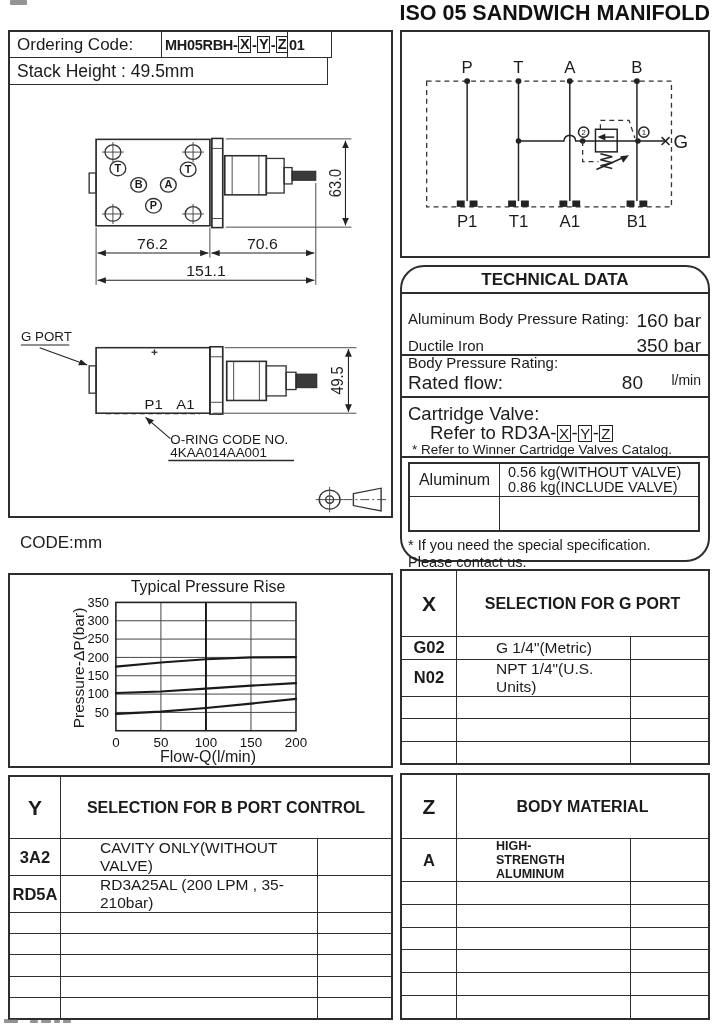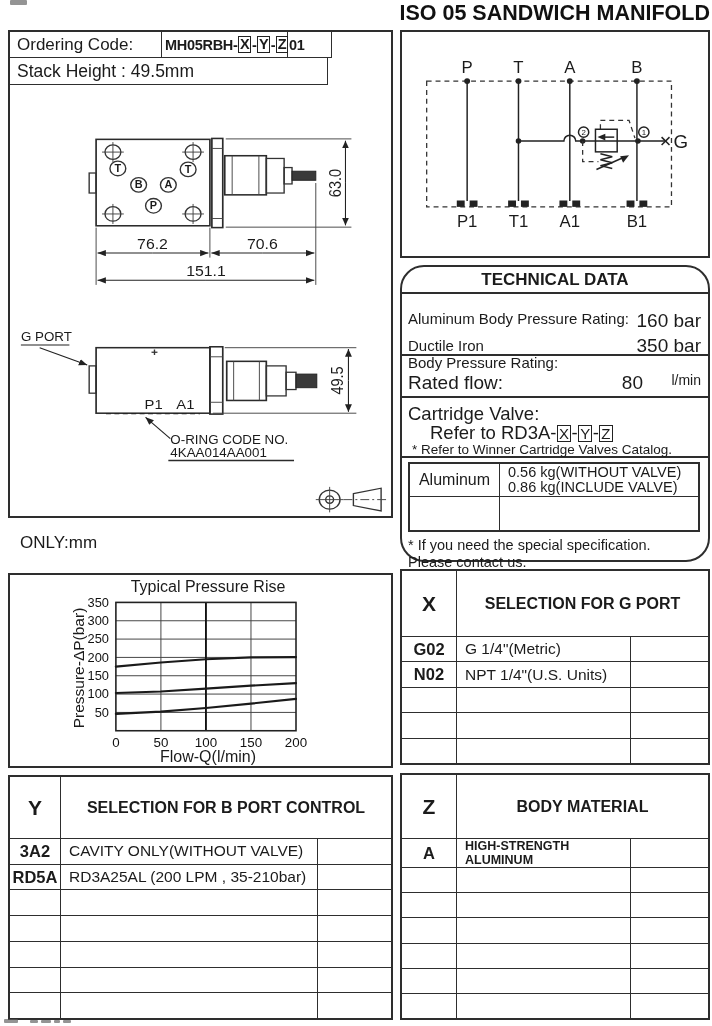--- a/index.html
+++ b/index.html
@@ -93,21 +93,21 @@
   .sel-table{display:flex;flex-direction:column;height:100%;}
   .sel-header{display:flex;border-bottom:1.8px solid #2e2e2e;}
   #panel-selx .sel-header{height:66px;}
   #panel-sely .sel-header{height:62px;}
   #panel-selz .sel-header{height:64px;}
   .sel-code-h{width:55px;border-right:1.8px solid #2e2e2e;display:flex;align-items:center;
               justify-content:center;font-size:21px;font-weight:bold;}
   #panel-sely .sel-code-h{width:51px;}
   .sel-title-h{flex:1;display:flex;align-items:center;justify-content:center;
                font-size:16px;font-weight:bold;}
-  .sel-row{flex:1;display:flex;border-bottom:1.6px solid #2e2e2e;}
+  .sel-row{flex:1;display:flex;border-bottom:1.6px solid #2e2e2e;gap:31px;}
   .sel-row:last-child{border-bottom:none;}
   .sel-code{width:55px;border-right:1.6px solid #2e2e2e;display:flex;align-items:center;
             justify-content:center;font-size:16.5px;font-weight:bold;}
   #panel-sely .sel-code{width:51px;}
   .sel-desc{flex:1;display:flex;align-items:center;padding-left:8px;font-size:15.5px;}
   #panel-selz .sel-desc{font-weight:bold;font-size:12.5px;}
   .sel-extra{width:78px;border-left:1.6px solid #2e2e2e;}
   #panel-sely .sel-extra{width:74px;}
   
   .artifact{position:absolute;background:#5a5a5a;opacity:0.65;border-radius:1px;}
@@ -243,21 +243,21 @@
       <g>
         <circle class="ln" cx="323" cy="514" r="10.5"></circle>
         <circle class="ln" cx="323" cy="514" r="4"></circle>
         <line class="lnthin" x1="309" y1="514" x2="337" y2="514"></line>
         <line class="lnthin" x1="323" y1="500" x2="323" y2="528"></line>
         <polygon class="ln" points="347,507.5 375,501.5 375,526.5 347,520.5"></polygon>
         <line class="lnthin dashdot" x1="337" y1="514" x2="381" y2="514"></line>
       </g>
     </svg>
 
-    <div class="unit-label">ONLY:mm</div>
+    <div class="unit-label">CODE:mm</div>
   </div>
 
   <div class="panel" id="panel-circuit">
     <svg class="dwg" viewBox="0 0 310 228" preserveAspectRatio="none">
 
       <text class="cir-text" x="66" y="42">P</text>
       <text class="cir-text" x="118" y="42">T</text>
       <text class="cir-text" x="170" y="42">A</text>
       <text class="cir-text" x="238" y="42">B</text>
 

